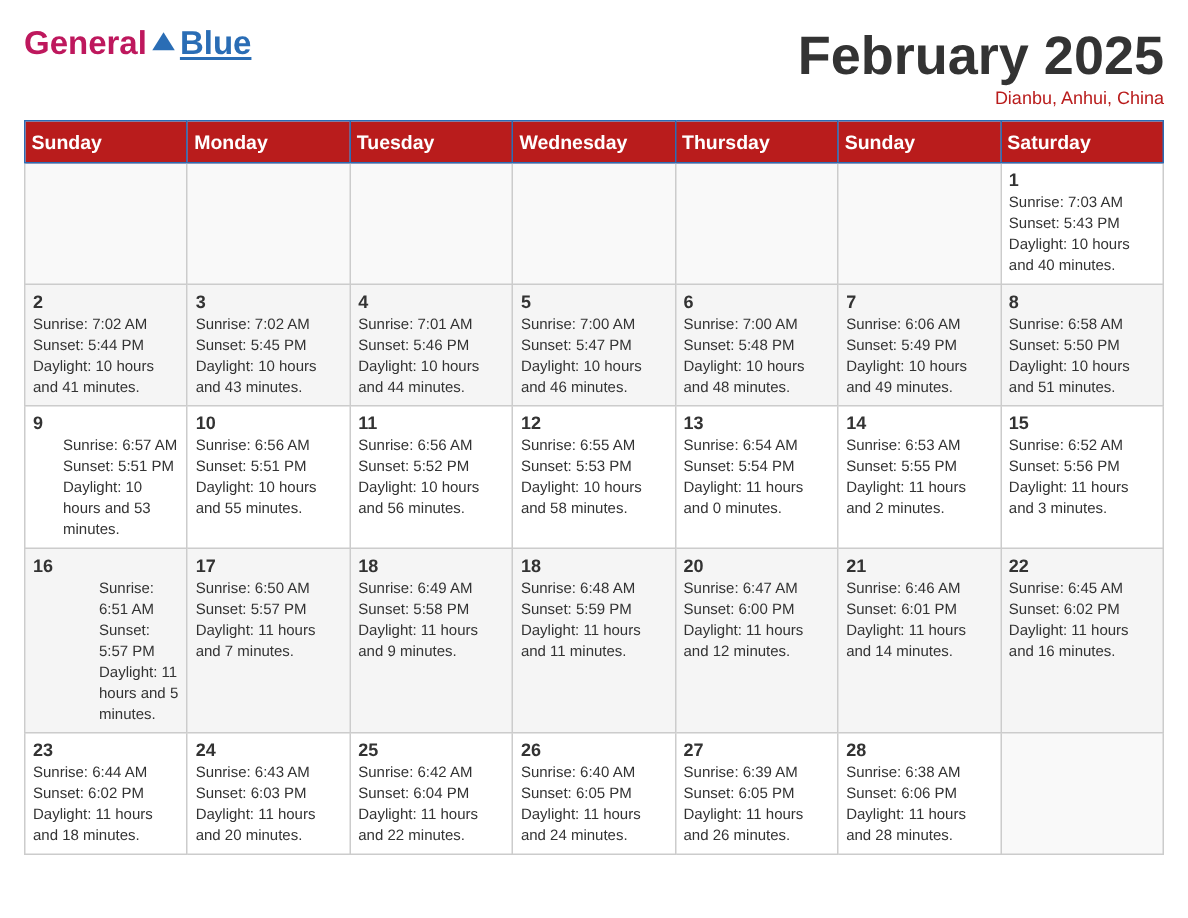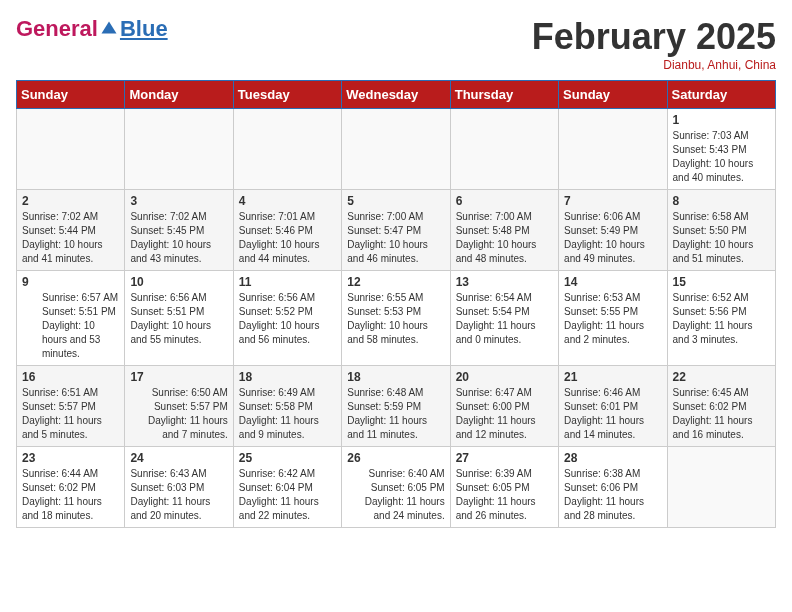--- a/index.html
+++ b/index.html
@@ -223,27 +223,27 @@
         <td>
           <span class="day-num">15</span>
           <div class="day-info" style="white-space: pre-line;">Sunrise: 6:52 AM
 Sunset: 5:56 PM
 Daylight: 11 hours and 3 minutes.</div>
         </td>
       </tr>
       <tr class="row-shade-b">
         <td>
           <span class="day-num">16</span>
-          <div class="day-info" style="white-space: pre-line;">Sunrise: 6:51 AM
+          <div class="day-info" style="white-space: pre-line; margin-left: 44px;">Sunrise: 6:51 AM
 Sunset: 5:57 PM
 Daylight: 11 hours and 5 minutes.</div>
         </td>
         <td>
           <span class="day-num">17</span>
-          <div class="day-info" style="white-space: pre-line; text-align: right;">Sunrise: 6:50 AM
+          <div class="day-info" style="white-space: pre-line;">Sunrise: 6:50 AM
 Sunset: 5:57 PM
 Daylight: 11 hours and 7 minutes.</div>
         </td>
         <td>
           <span class="day-num">18</span>
           <div class="day-info" style="white-space: pre-line;">Sunrise: 6:49 AM
 Sunset: 5:58 PM
 Daylight: 11 hours and 9 minutes.</div>
         </td>
         <td>
@@ -285,21 +285,21 @@
 Daylight: 11 hours and 20 minutes.</div>
         </td>
         <td>
           <span class="day-num">25</span>
           <div class="day-info" style="white-space: pre-line;">Sunrise: 6:42 AM
 Sunset: 6:04 PM
 Daylight: 11 hours and 22 minutes.</div>
         </td>
         <td>
           <span class="day-num">26</span>
-          <div class="day-info" style="white-space: pre-line; text-align: right;">Sunrise: 6:40 AM
+          <div class="day-info" style="white-space: pre-line;">Sunrise: 6:40 AM
 Sunset: 6:05 PM
 Daylight: 11 hours and 24 minutes.</div>
         </td>
         <td>
           <span class="day-num">27</span>
           <div class="day-info" style="white-space: pre-line;">Sunrise: 6:39 AM
 Sunset: 6:05 PM
 Daylight: 11 hours and 26 minutes.</div>
         </td>
         <td>

